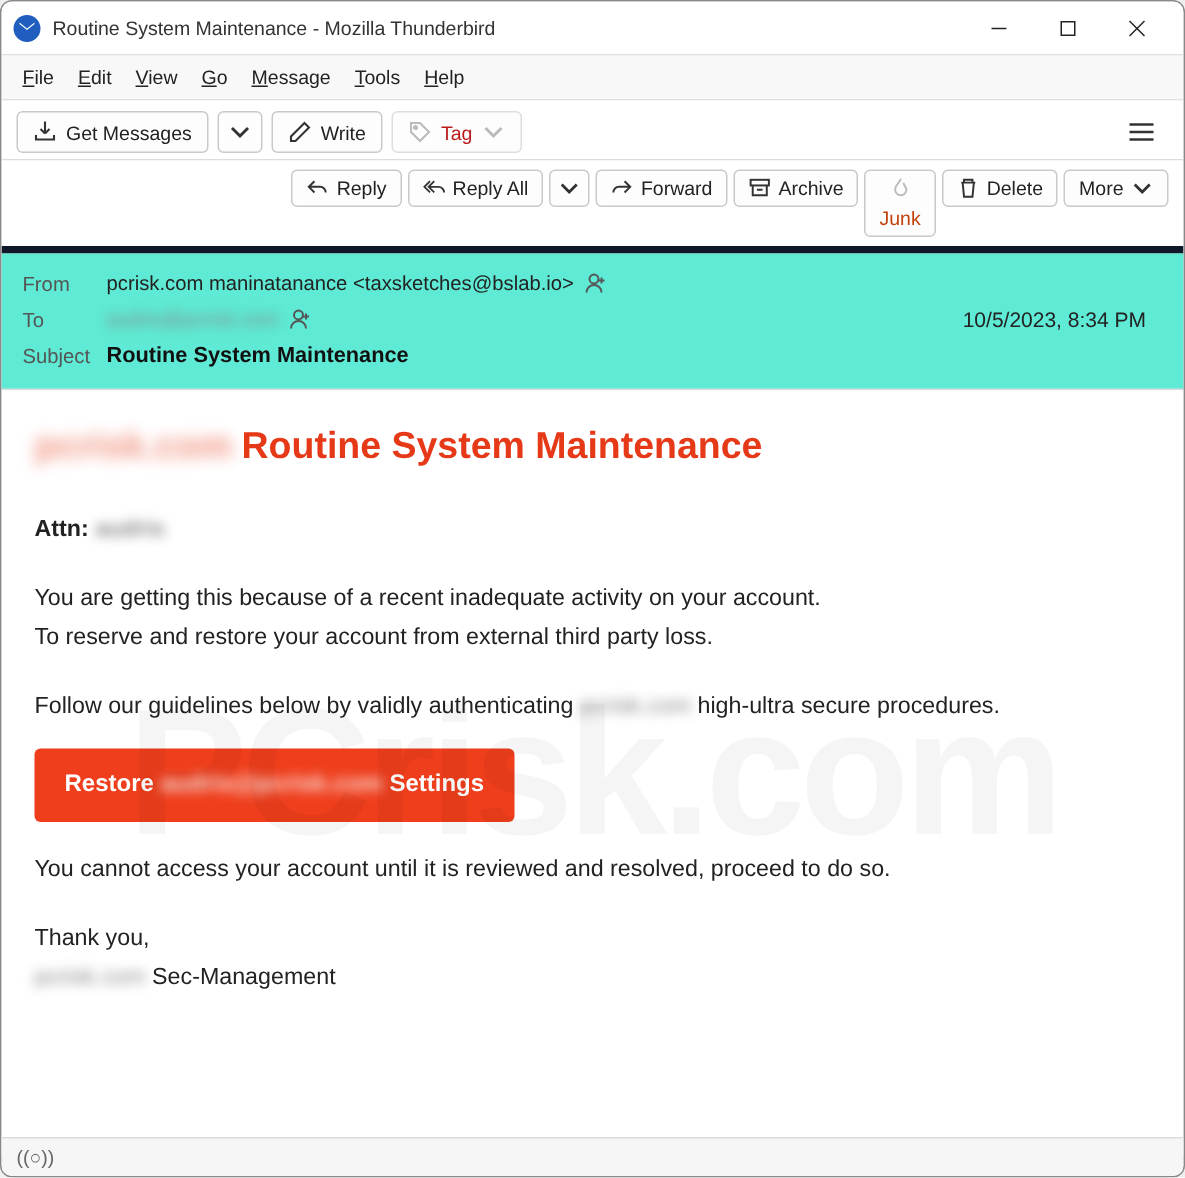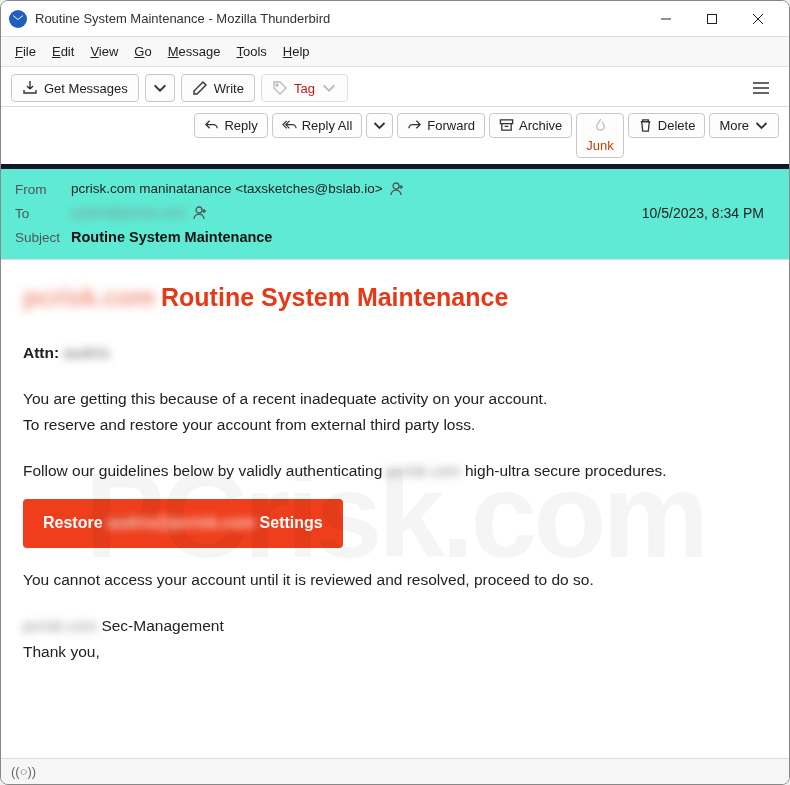--- a/index.html
+++ b/index.html
@@ -278,23 +278,23 @@
     <div class="para">
       <span>Follow our guidelines below by validly authenticating </span><span class="blur">pcrisk.com</span><span> high-ultra secure procedures.</span>
     </div>
 
     <div class="restore-btn">
       <span>Restore </span><span class="blurw">audris@pcrisk.com</span><span> Settings</span>
     </div>
 
     <div class="para">You cannot access your account until it is reviewed and resolved, proceed to do so.</div>
     <div class="gap"></div>
+    <div class="para">Thank you,</div>
     <div class="para">
       <span class="sig-blur">pcrisk.com</span><span> Sec-Management</span>
     </div>
-    <div class="para">Thank you,</div>
   </div>
 
   <div class="statusbar">
     <span class="status-icon">((○))</span>
   </div>
 
 </div>
 
 </body></html>

